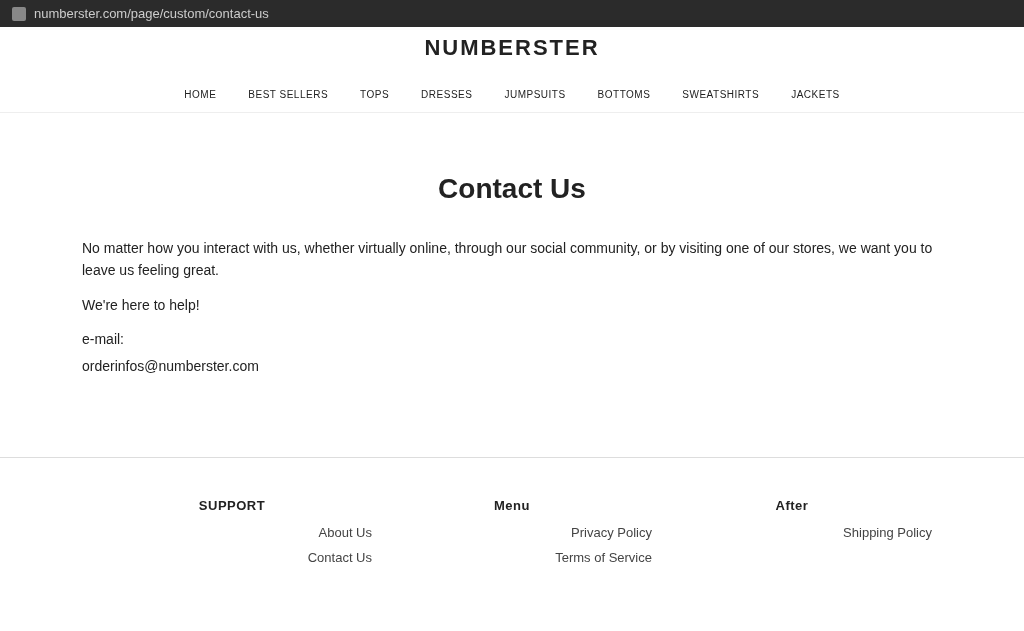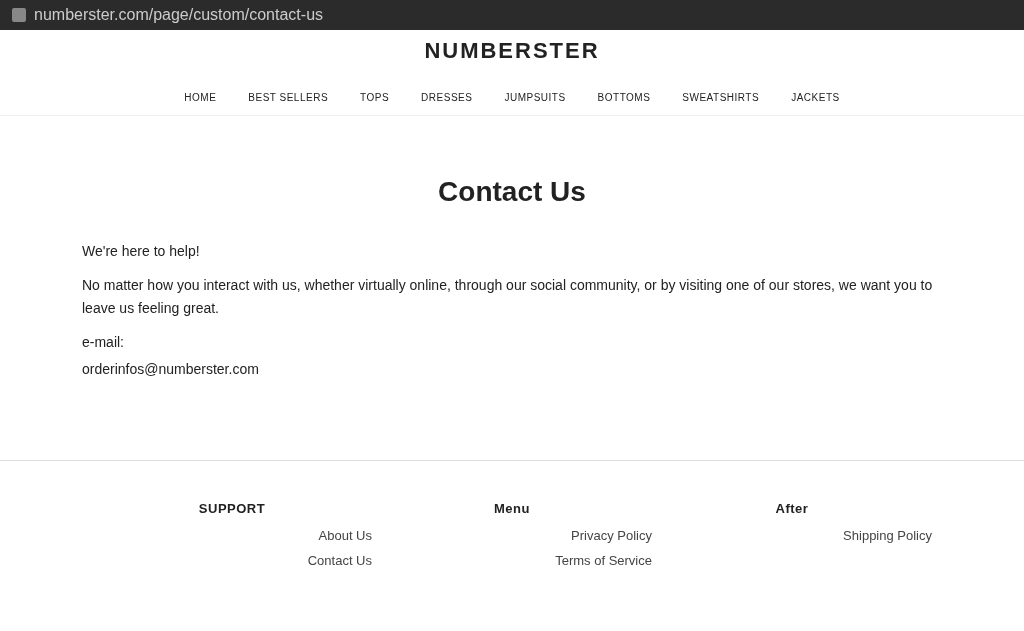--- a/index.html
+++ b/index.html
@@ -6,21 +6,21 @@
     body { font-family: Arial, Helvetica, sans-serif; background: #fff; color: #222; font-size: 14px; }
 
     
     .browser-bar {
       background: #2b2b2b;
       color: #ccc;
       padding: 6px 12px;
       display: flex;
       align-items: center;
       gap: 8px;
-      font-size: 16px;
+      font-size: 13px;
     }
     .browser-bar .favicon {
       width: 14px; height: 14px;
       background: #888;
       border-radius: 2px;
       display: inline-block;
     }
 
     
     .site-header {
@@ -123,22 +123,22 @@
     <a href="#">JUMPSUITS</a>
     <a href="#">BOTTOMS</a>
     <a href="#">SWEATSHIRTS</a>
     <a href="#">JACKETS</a>
   </nav>
 </header>
 
 <main class="main-content">
   <h1 class="page-title">Contact Us</h1>
   <div class="contact-body">
+    <p>No matter how you interact with us, whether virtually online, through our social community, or by visiting one of our stores, we want you to leave us feeling great.</p>
     <p>We're here to help!</p>
-    <p>No matter how you interact with us, whether virtually online, through our social community, or by visiting one of our stores, we want you to leave us feeling great.</p>
     <p class="email-label">e-mail:</p>
     <p class="email-address">orderinfos@numberster.com</p>
   </div>
 </main>
 
 <footer>
   <div class="footer-columns">
     <div class="footer-col">
       <div class="footer-col-title">SUPPORT</div>
       <a href="#">About Us</a>

